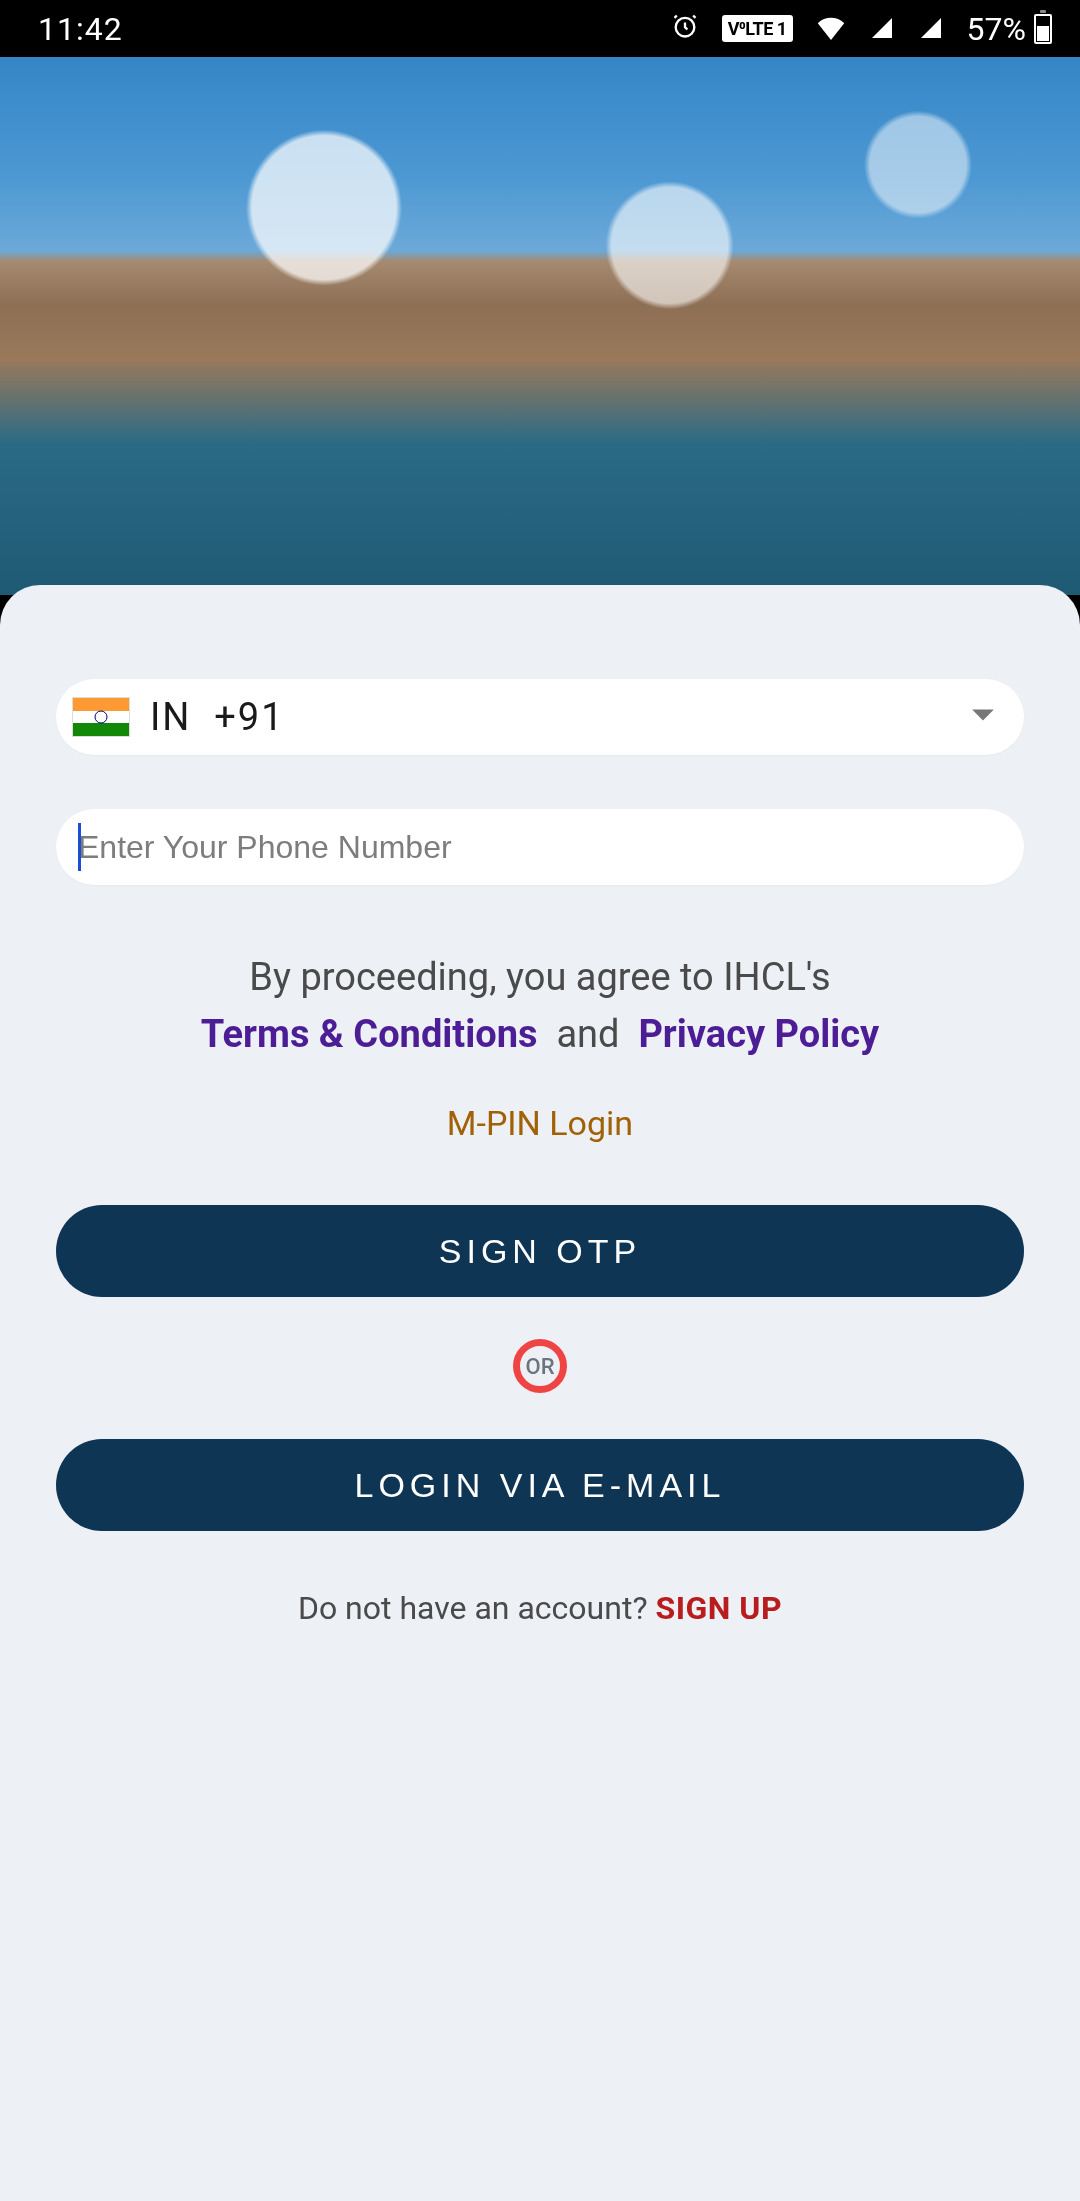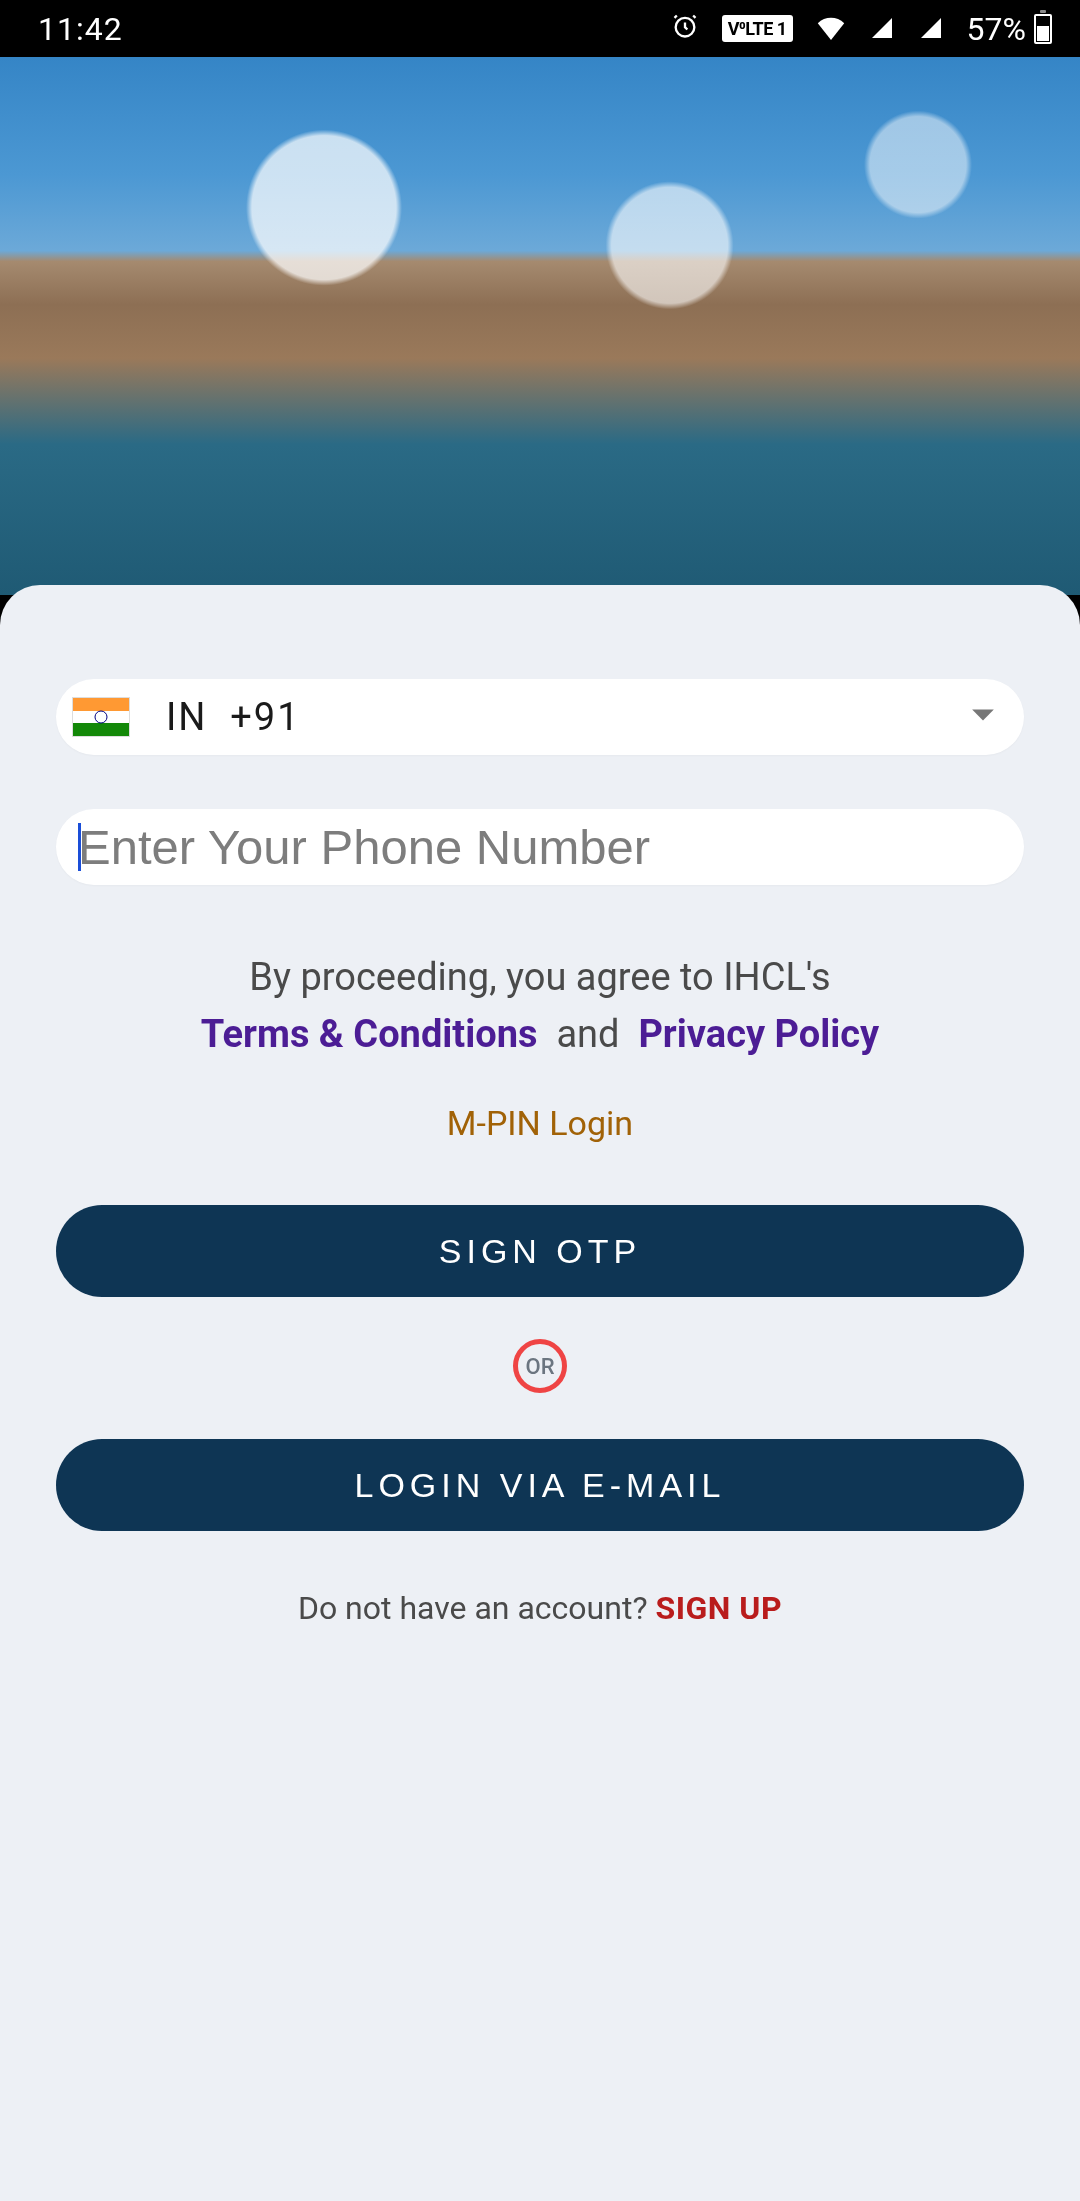--- a/index.html
+++ b/index.html
@@ -55,39 +55,39 @@
   .field {
     background: #fff;
     border-radius: 42px;
     height: 76px;
     display: flex;
     align-items: center;
     padding: 0 28px 0 16px;
     box-shadow: 0 1px 2px rgba(0,0,0,0.03);
   }
   .country-field { margin-bottom: 54px; justify-content: space-between; }
-  .country-left { display: flex; align-items: center; gap: 36px; }
+  .country-left { display: flex; align-items: center; gap: 20px; }
   .flag {
     width: 58px; height: 40px; display: flex; flex-direction: column;
     border: 1px solid #ddd;
   }
   .flag > div { flex: 1; }
   .flag-saffron { background: #ff9933; }
   .flag-white { background: #fff; position: relative; }
   .flag-white::after {
     content: ''; position: absolute; left: 50%; top: 50%; transform: translate(-50%,-50%);
     width: 11px; height: 11px; border: 1px solid #000080; border-radius: 50%;
   }
   .flag-green { background: #138808; }
   .country-text { font-size: 38px; color: #1a1a1a; letter-spacing: 2px; }
   .chevron { color: #777; }
 
   .phone-field { margin-bottom: 64px; position: relative; }
   .phone-input {
-    border: none; outline: none; width: 100%; font-size: 49px; color: #333;
+    border: none; outline: none; width: 100%; font-size: 32px; color: #333;
     background: transparent; padding-left: 6px;
   }
   .phone-input::placeholder { color: #7d7d7d; }
   .cursor {
     position: absolute; left: 22px; top: 14px; bottom: 14px; width: 3px;
     background: #1a4ed8; animation: blink 1s step-end infinite;
   }
   @keyframes blink { 50% { opacity: 0; } }
 
   .legal {
@@ -109,21 +109,21 @@
     border-radius: 46px;
     font-size: 34px;
     letter-spacing: 5px;
     font-weight: 500;
     cursor: pointer;
   }
 
   .or-wrap { display: flex; justify-content: center; margin: 42px 0 46px; }
   .or-circle {
     width: 54px; height: 54px; border-radius: 50%;
-    border: 5px solid #ef4444; background: #edf0f5;
+    border: 7px solid #ef4444; background: #edf0f5;
     display: flex; align-items: center; justify-content: center;
     font-size: 22px; color: #6b7580; font-weight: 500;
   }
 
   .signup-row {
     text-align: center; font-size: 32px; color: #4a4a4a; margin-top: 58px;
   }
   .signup-link { color: #b91c1c; font-weight: 700; letter-spacing: 0.5px; }
 </style>
 </head>

